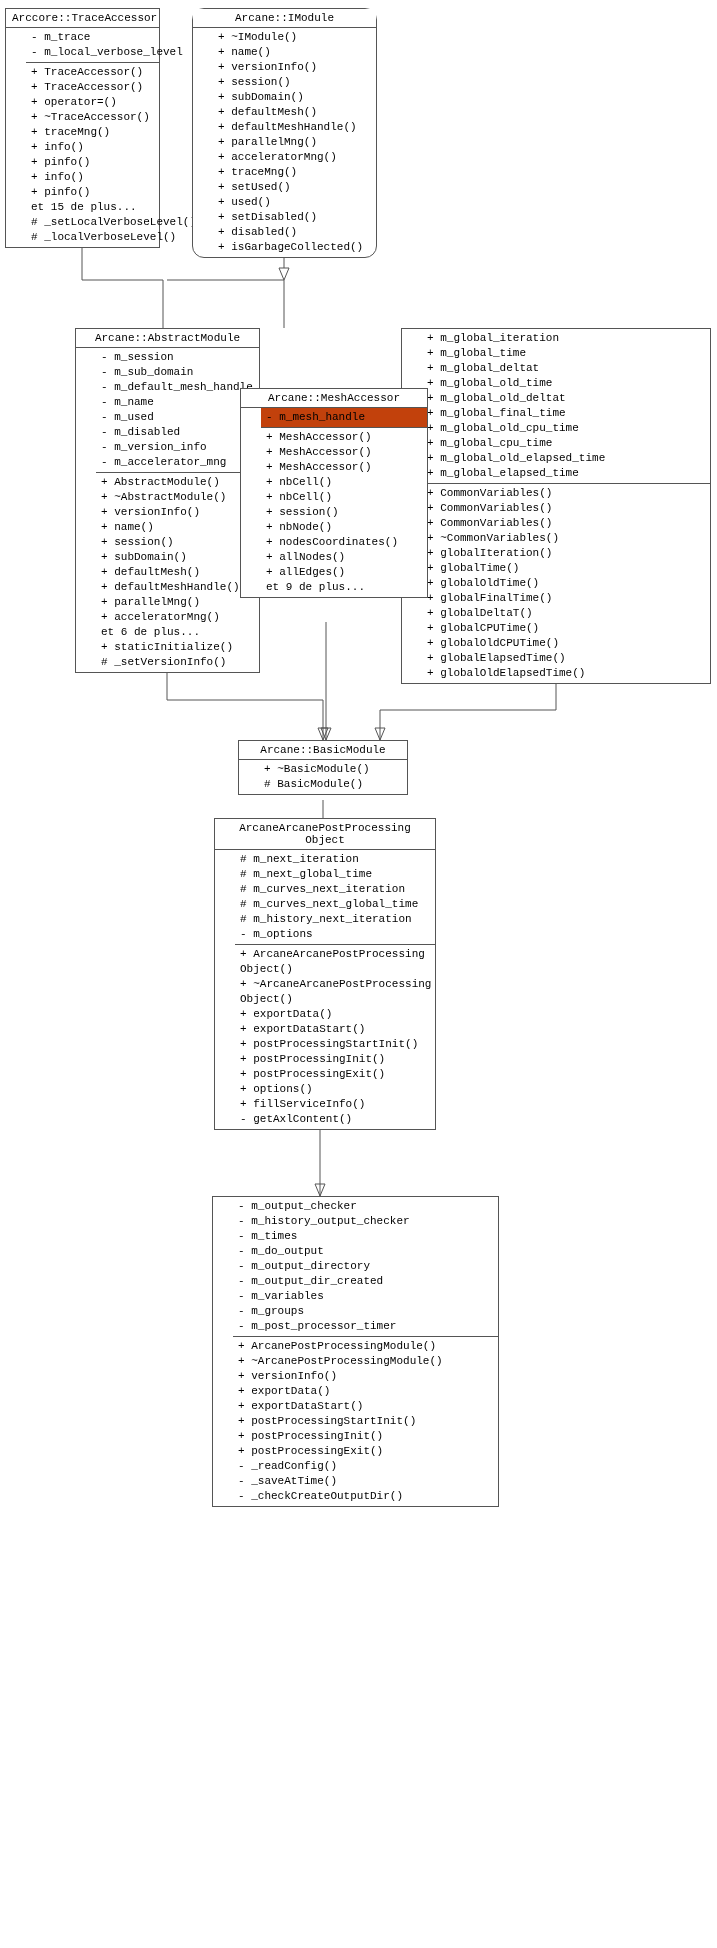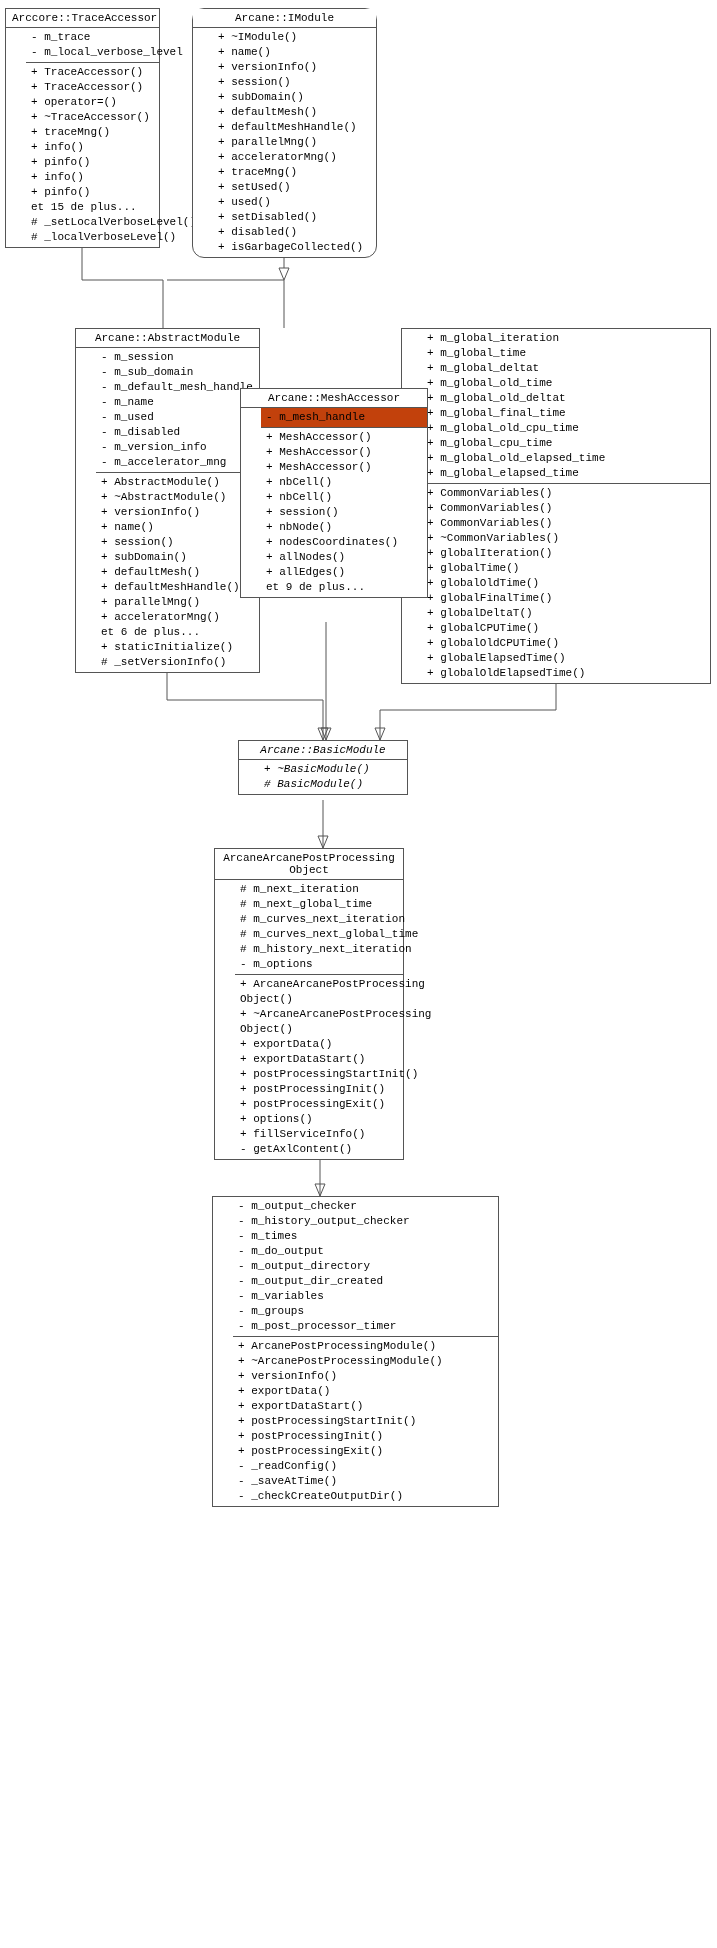--- a/index.html
+++ b/index.html
@@ -210,29 +210,29 @@
     <div class="uml-row">+ nbCell()</div>
     <div class="uml-row">+ session()</div>
     <div class="uml-row">+ nbNode()</div>
     <div class="uml-row">+ nodesCoordinates()</div>
     <div class="uml-row">+ allNodes()</div>
     <div class="uml-row">+ allEdges()</div>
     <div class="uml-row">  et 9 de plus...</div>
   </div>
 </div>
 
-<div class="uml-box" style="left:238px; top:740px; width:170px;font-style:italic;">
+<div class="uml-box" style="left:238px; top:740px; width:170px;">
   <div class="uml-title">Arcane::BasicModule</div>
   <div class="uml-section">
     <div class="uml-row">+  ~BasicModule()</div>
     <div class="uml-row">#  BasicModule()</div>
   </div>
 </div>
 
-<div class="uml-box" style="left:214px; top:848px; width:190px;">
+<div class="uml-box" style="left:214px; top:818px; width:222px;">
   <div class="uml-title">ArcaneArcanePostProcessing<br>Object</div>
   <div class="uml-section">
     <div class="uml-row"># m_next_iteration</div>
     <div class="uml-row"># m_next_global_time</div>
     <div class="uml-row"># m_curves_next_iteration</div>
     <div class="uml-row"># m_curves_next_global_time</div>
     <div class="uml-row"># m_history_next_iteration</div>
     <div class="uml-row">- m_options</div>
   </div>
   <div class="uml-section">

